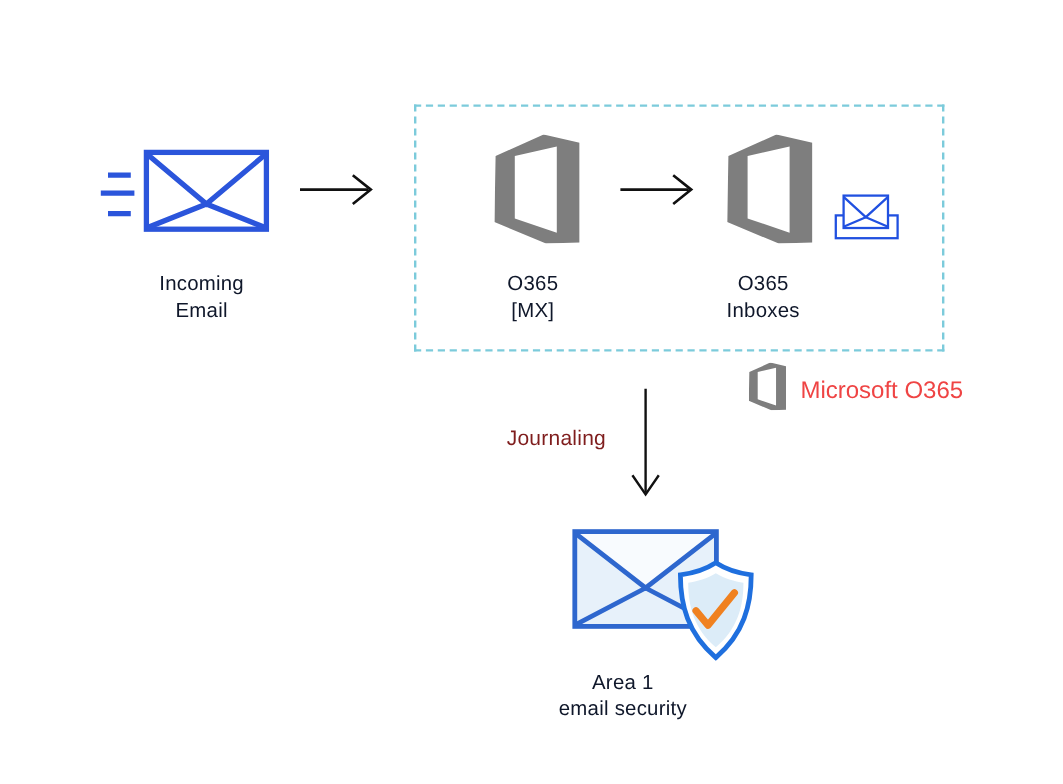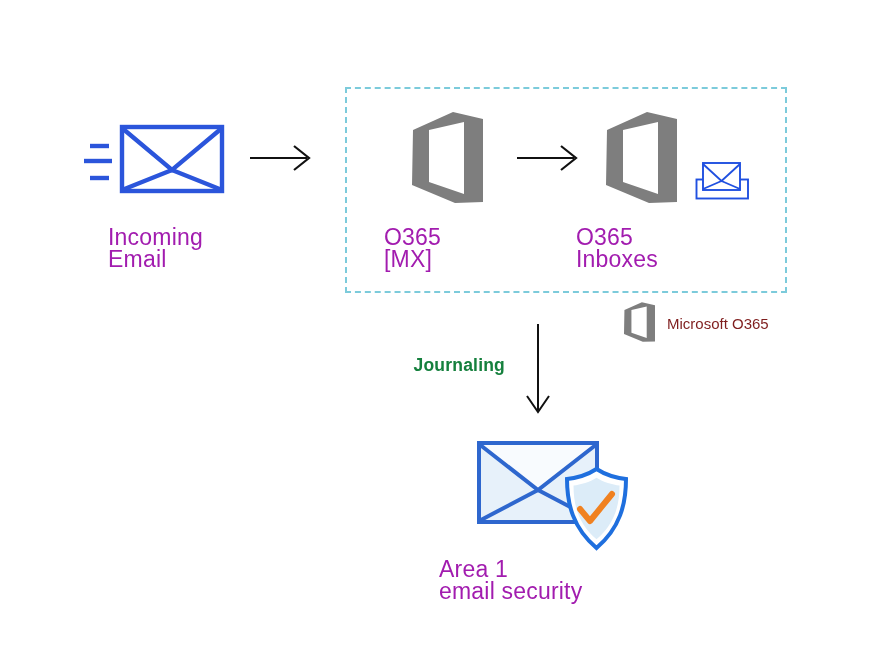--- a/index.html
+++ b/index.html
@@ -3,33 +3,33 @@
 <meta charset="utf-8">
 <style>
   * { margin:0; padding:0; box-sizing:border-box; }
   html,body { background:#ffffff; }
   .canvas {
     position:relative; width:886px; height:653px; background:#ffffff;
     font-family:"Liberation Sans", sans-serif; overflow:hidden;
   }
   .abs { position:absolute; }
   .node-label {
-    position:absolute; white-space:pre-line;
-    font-size:23px; line-height:22px; color:#a21caf; letter-spacing:0.2px;
+    position:absolute; text-align:center; white-space:pre-line;
+    font-size:17px; line-height:22px; color:#0f172a; letter-spacing:0.2px;
   }
   .boundary {
     position:absolute; left:345px; top:87px; width:442px; height:206px;
     border:2px dashed #7ccbdb; background:transparent;
   }
   .legend-label {
-    position:absolute; left:667px; top:315px; font-size:15px; color:#7f1d1d;text-align:center;
+    position:absolute; left:667px; top:315px; font-size:20px; color:#ef4444;text-align:center;
   }
   .journaling-label {
     position:absolute; left:393px; top:355px; width:112px; text-align:right;
-    font-size:17.5px; font-weight:700; color:#15803d; letter-spacing:0.2px;
+    font-size:17.5px; font-weight:400; color:#7f1d1d; letter-spacing:0.2px;
   }
 </style>
 </head>
 <body>
 
 <div class="canvas">
 
   <svg width="0" height="0" style="position:absolute" aria-hidden="true">
     <defs>
       <symbol id="o365logo" viewBox="0 0 71 91">

